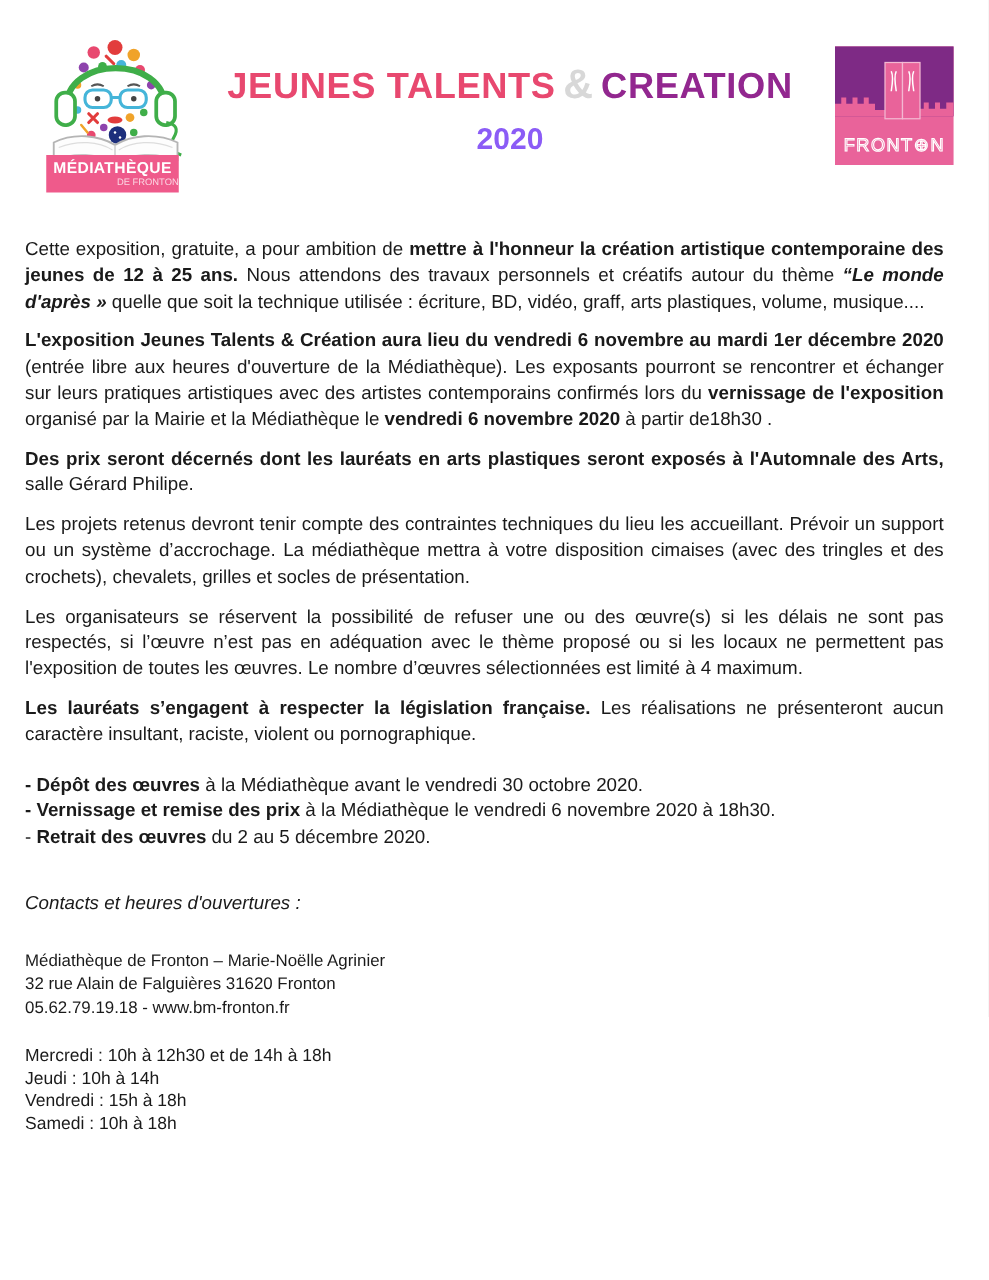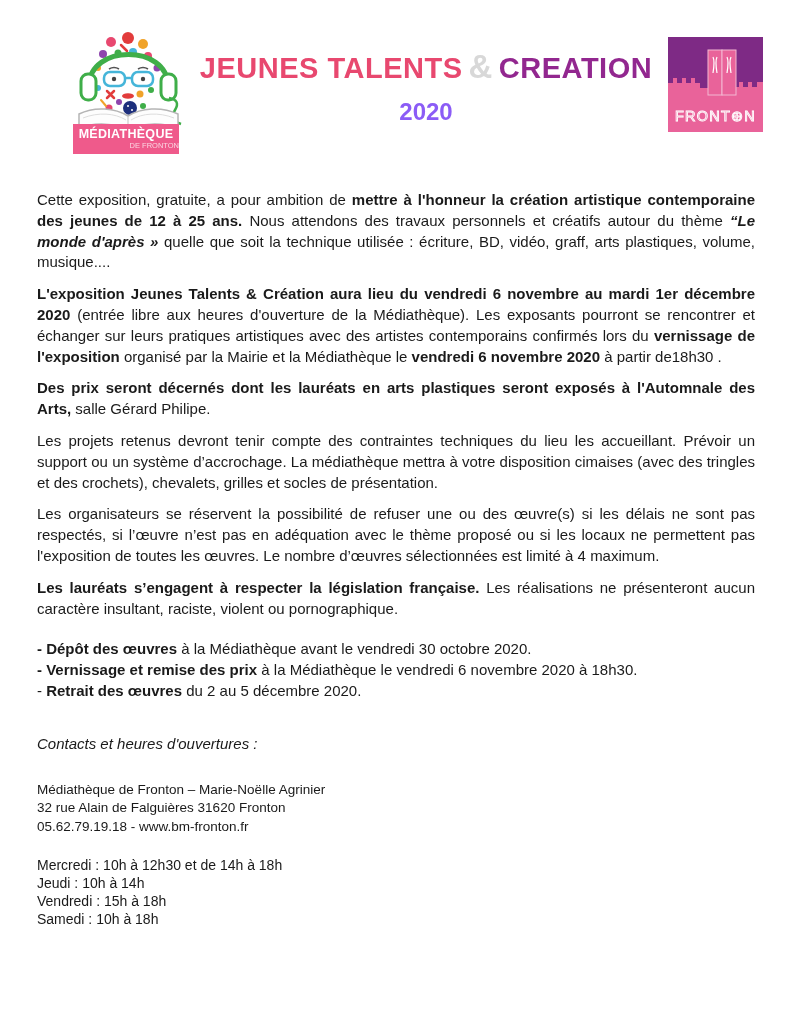--- a/index.html
+++ b/index.html
@@ -3,37 +3,37 @@
 <meta charset="utf-8">
 <style>
   html,body{margin:0;padding:0;background:#e9e9e9;}
   .page{
     position:relative;width:791px;height:1024px;background:#fff;
     font-family:"Liberation Sans","DejaVu Sans",sans-serif;color:#1a1a1a;
     overflow:hidden;margin:0 auto;box-sizing:border-box;
   }
   
   .header{display:flex;align-items:flex-start;padding:28px 28px 0 37px;}
-  .logo-med{position:relative;width:111px;height:130px;flex:0 0 auto;margin-left:36px;}
+  .logo-med{position:relative;width:111px;height:130px;flex:0 0 auto;}
   .logo-med svg{position:absolute;top:0;left:0;}
   .banner{
     position:absolute;left:0;top:96px;width:106px;height:30px;
     background:var(--banner-pink);display:flex;flex-direction:column;justify-content:center;
   }
   .banner-l1{font-size:12.5px;color:#fff;text-align:center;letter-spacing:.3px;line-height:13px;font-weight:bold;}
   .banner-l2{font-size:7.5px;color:rgba(255,255,255,.75);text-align:right;line-height:10px;}
   .title-block{flex:1;text-align:center;padding-top:20px;}
   .title-line{font-weight:bold;font-size:29px;letter-spacing:.5px;white-space:nowrap;}
   .t-pink{color:var(--title-pink);}
   .t-amp{color:var(--title-amp-gray);font-size:33px;padding:0 6px;}
   .t-purple{color:var(--title-purple);}
   .year{font-size:24px;font-weight:bold;margin-top:12px;color:#8b5cf6;}
   .logo-fronton{position:relative;width:95px;height:123px;flex:0 0 auto;margin-top:9px;}
   
-  main{padding:30px 36px 0 37px;font-size:15px;line-height:20.8px;text-align:justify;}
+  main{padding:30px 36px 0 20px;font-size:15px;line-height:20.8px;text-align:justify;}
   main p{margin:0 0 11px;}
   .b{font-weight:bold;}
   .i{font-style:italic;}
   .list{margin-top:20px;text-align:left;}
   .list p{margin:0;}
   .contacts{text-align:left;margin-top:32px;}
   .contacts-heading{font-style:italic;font-size:15px;}
   .addr{margin-top:26px;font-size:13.5px;line-height:18.5px;}
   .hours{margin-top:20px;font-size:14px;line-height:18px;}
 </style>

